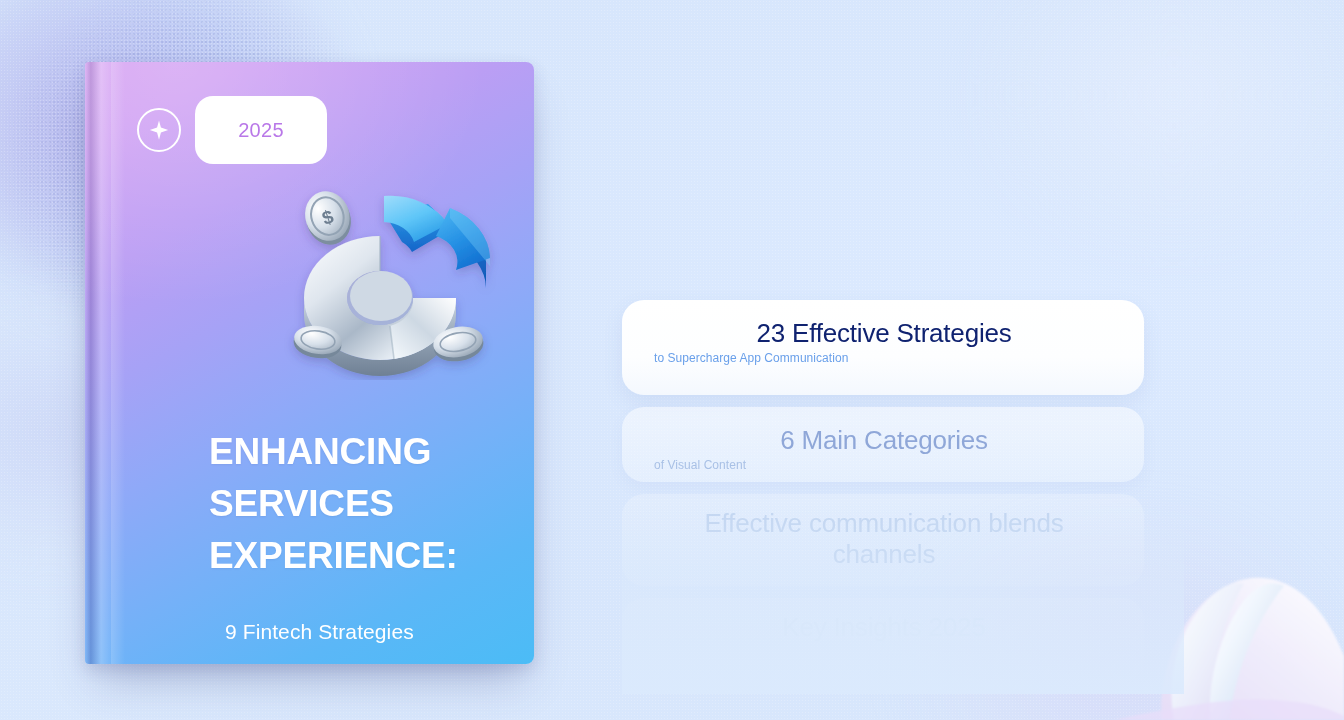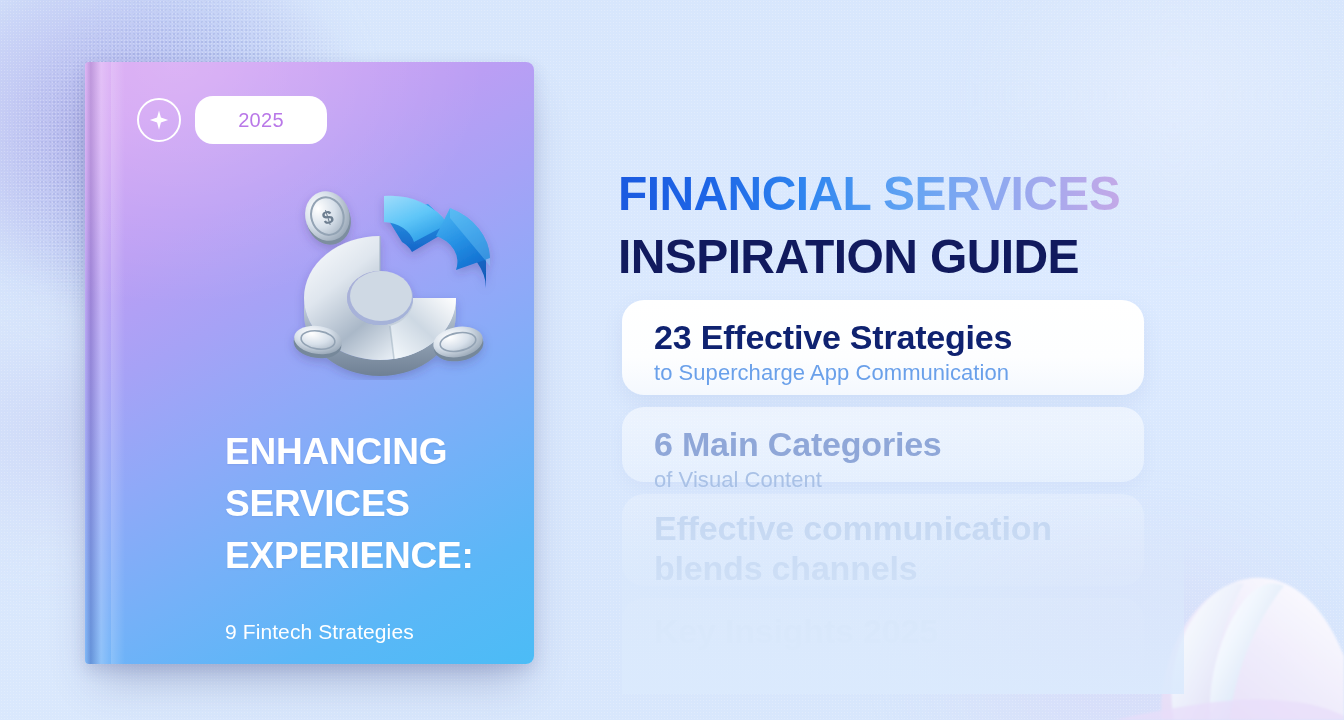--- a/index.html
+++ b/index.html
@@ -90,29 +90,29 @@
     background:radial-gradient(120% 70% at 20% 0%, rgba(255,255,255,.22), rgba(255,255,255,0) 58%);
     pointer-events:none;
   }
 
   .book-top{position:absolute;left:52px;top:34px;display:flex;align-items:center;gap:14px;}
   .sparkle-badge{
     width:40px;height:40px;border-radius:50%;
     border:2.5px solid #ffffff;display:flex;align-items:center;justify-content:center;
   }
   .year-pill{
-    height:36px;min-width:92px;padding:6px 20px;border-radius:18px;background:#ffffff;
+    height:36px;min-width:92px;padding:16px 20px;border-radius:18px;background:#ffffff;
     display:flex;align-items:center;justify-content:center;
     color:#b978e8;font-size:20px;font-weight:400;letter-spacing:.3px;
   }
 
   .book-art{position:absolute;left:197px;top:118px;width:232px;height:200px;}
 
   .book-title{
-    position:absolute;left:140px;top:371px;width:320px;
+    position:absolute;left:124px;top:371px;width:320px;
     color:#ffffff;font-weight:bold;font-size:37px;line-height:1.0;
     letter-spacing:-0.2px;
     text-shadow:0 1px 2px rgba(60,70,140,.10);
   }
   .book-title div{margin-bottom:15px;}
   .book-title div:last-child{margin-bottom:16px;}
   .book-sub{
     position:absolute;left:140px;top:558px;
     color:#ffffff;font-size:21px;font-weight:400;letter-spacing:.1px;
   }
@@ -129,22 +129,22 @@
     -webkit-text-fill-color:transparent;
     display:block;
   }
   .hl-line2{display:block;color:#111a5e;}
 
   .cards{position:absolute;left:4px;top:300px;width:522px;}
   .card{
     position:relative;box-sizing:border-box;
     border-radius:22px;padding:18px 30px 20px 32px;margin-bottom:12px;
   }
-  .card-title{font-size:34px;font-weight:bold;line-height:1.16;letter-spacing:-0.2px;}
-  .card-sub{font-size:22px;font-weight:400;margin-top:3px;letter-spacing:.05px;}
+  .card-title{font-size:26px;font-weight:normal;line-height:1.16;letter-spacing:-0.2px;text-align:center;}
+  .card-sub{font-size:12px;font-weight:400;margin-top:3px;letter-spacing:.05px;}
 
   .card.c1{
     background:linear-gradient(180deg,#ffffff 0%,#fdfeff 60%,#f4f8fe 100%);
     box-shadow:0 8px 20px rgba(90,115,190,.10);
     height:95px;
   }
   .card.c1 .card-title{color:#0f2270;}
   .card.c1 .card-sub{color:#6aa0ea;}
 
   .card.c2{
@@ -325,24 +325,20 @@
   <div class="book-title">
     <div>ENHANCING</div>
     <div>SERVICES</div>
     <div>EXPERIENCE:</div>
   </div>
   <div class="book-sub">9  Fintech Strategies</div>
 </div>
 
 <div id="right">
 
-  <h1 class="headline">
-    <span class="hl-line1">FINANCIAL SERVICES</span>
-    <span class="hl-line2">INSPIRATION GUIDE</span>
-  </h1>
 
   <div class="cards">
 
     <div class="card c1">
       <div class="card-title">23 Effective Strategies</div>
       <div class="card-sub">to Supercharge App Communication</div>
     </div>
 
     <div class="card c2">
       <div class="card-title">6 Main Categories</div>

